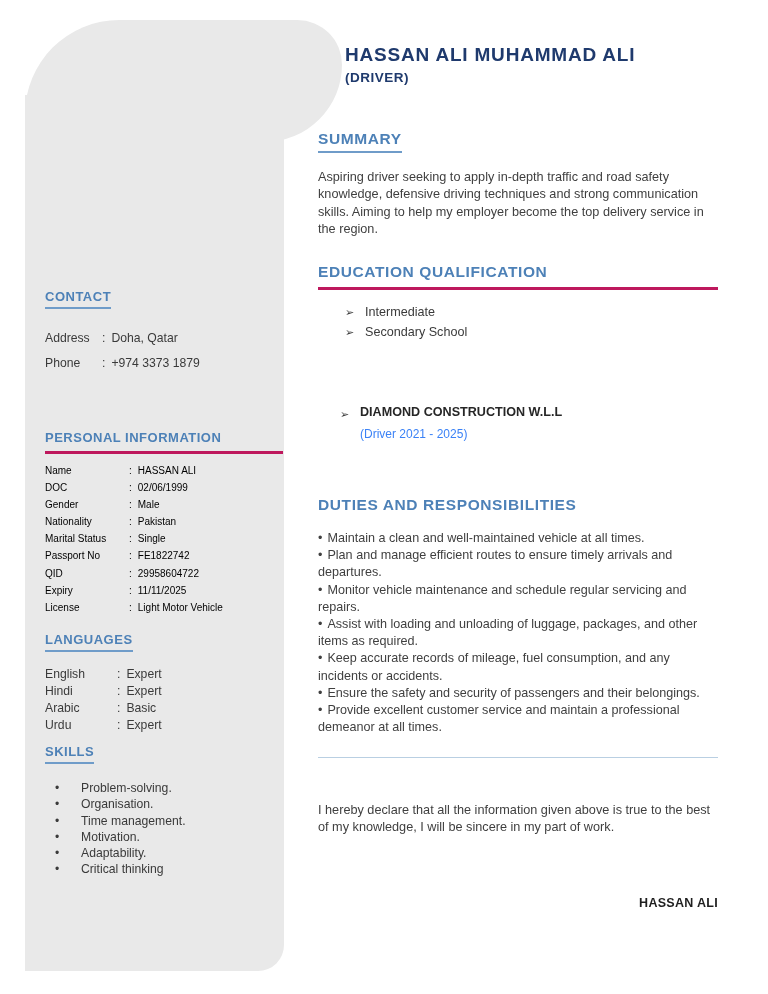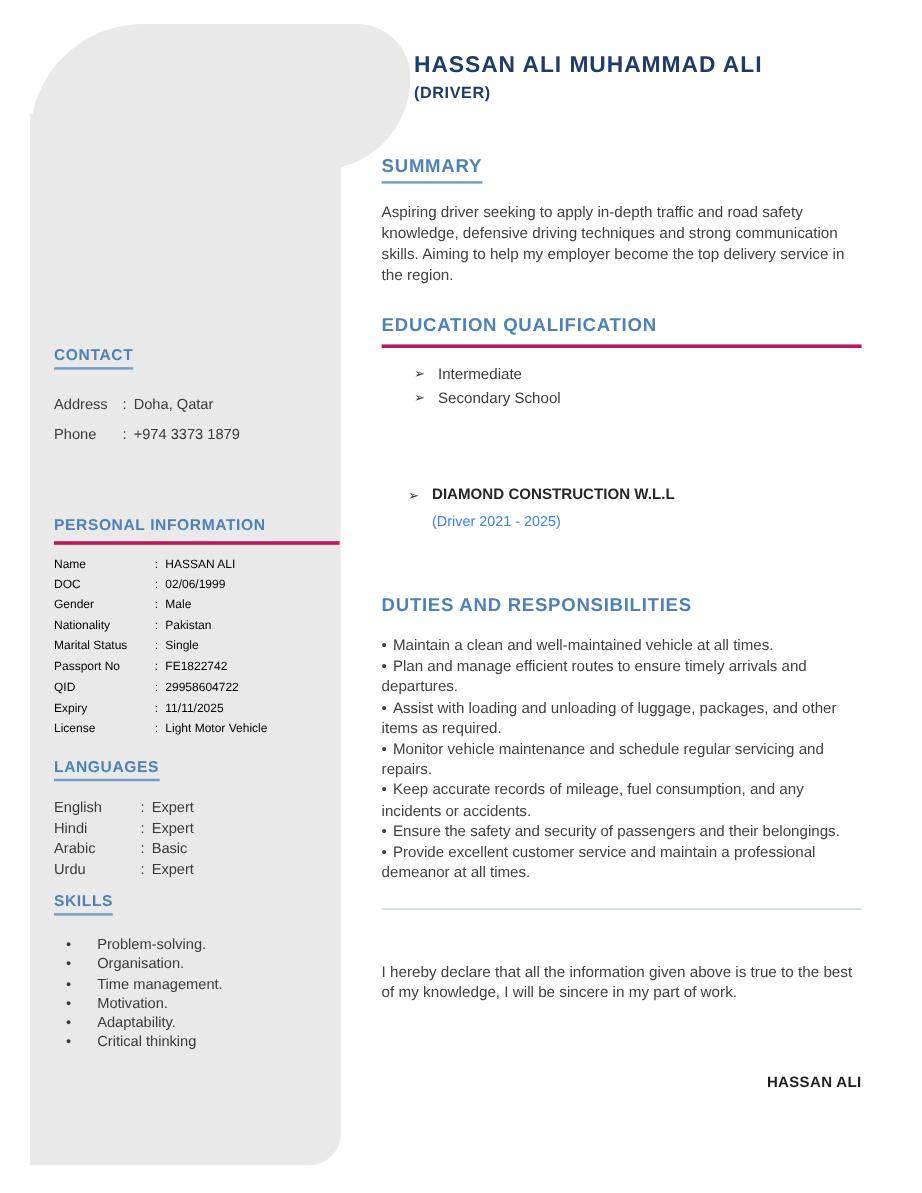--- a/index.html
+++ b/index.html
@@ -107,22 +107,22 @@
       <span class="work-company">DIAMOND CONSTRUCTION W.L.L</span>
     </div>
     <div class="work-period">(Driver 2021 - 2025)</div>
   </div>
 
   <div class="sec sec-duties">
     <div class="h-main">DUTIES AND RESPONSIBILITIES</div>
     <div class="duty-list">
       <div class="duty-item"><span class="dot-glyph">•</span><span>Maintain a clean and well-maintained vehicle at all times.</span></div>
       <div class="duty-item"><span class="dot-glyph">•</span><span>Plan and manage efficient routes to ensure timely arrivals and departures.</span></div>
+      <div class="duty-item"><span class="dot-glyph">•</span><span>Monitor vehicle maintenance and schedule regular servicing and repairs.</span></div>
       <div class="duty-item"><span class="dot-glyph">•</span><span>Assist with loading and unloading of luggage, packages, and other items as required.</span></div>
-      <div class="duty-item"><span class="dot-glyph">•</span><span>Monitor vehicle maintenance and schedule regular servicing and repairs.</span></div>
       <div class="duty-item"><span class="dot-glyph">•</span><span>Keep accurate records of mileage, fuel consumption, and any incidents or accidents.</span></div>
       <div class="duty-item"><span class="dot-glyph">•</span><span>Ensure the safety and security of passengers and their belongings.</span></div>
       <div class="duty-item"><span class="dot-glyph">•</span><span>Provide excellent customer service and maintain a professional demeanor at all times.</span></div>
     </div>
   </div>
 
   <div class="mid-rule"></div>
 
   <div class="sec sec-declaration">
     <div class="body-text" style="margin-top:12px">I hereby declare that all the information given above is true to the best of my knowledge, I will be sincere in my part of work.</div>

